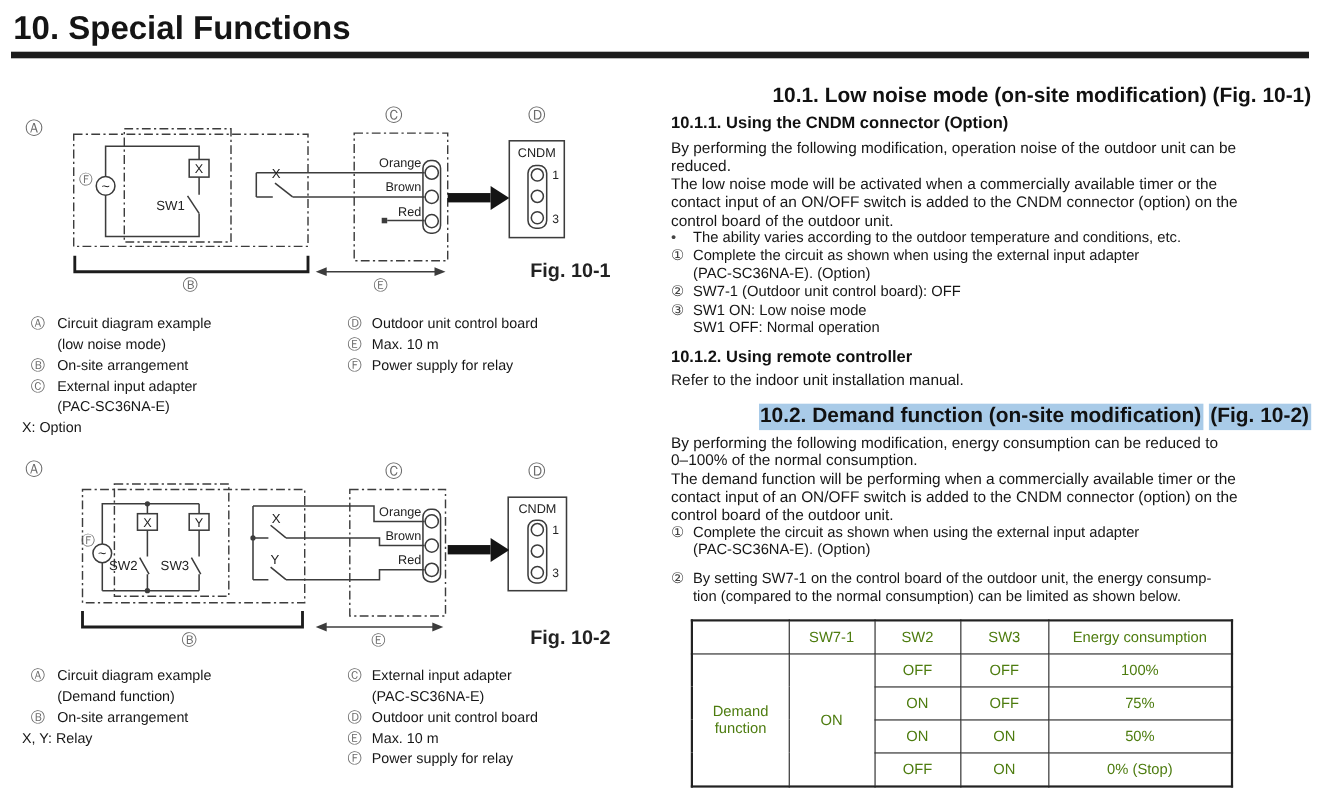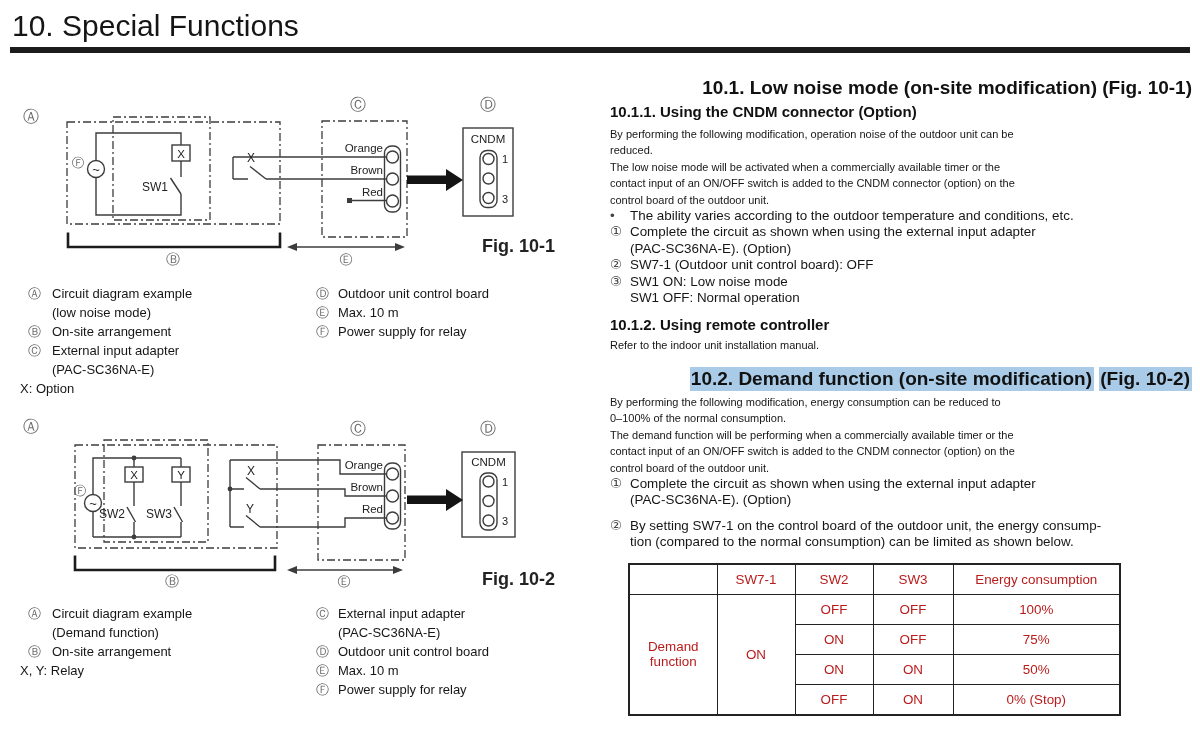--- a/index.html
+++ b/index.html
@@ -2,55 +2,55 @@
 <html><head>
 <meta charset="utf-8">
 <style>
   html,body{margin:0;padding:0;}
   body{
     width:1200px;height:732px;position:relative;background:#ffffff;
     font-family:"Liberation Sans","DejaVu Sans",sans-serif;color:#1a1a1a;
     overflow:hidden;
   }
   
-  .page-title{position:absolute;left:12px;top:9px;font-size:30px;font-weight:normal;color:#151515;}
+  .page-title{position:absolute;left:12px;top:9px;font-size:30px;font-weight:bold;color:#151515;}
   .title-rule{position:absolute;left:10px;top:47px;width:1180px;height:6px;background:#1c1c1c;}
 
   
   .fig-svg{position:absolute;left:0;}
   svg text{font-family:"Liberation Sans","DejaVu Sans",sans-serif;fill:#222;}
   .circ{fill:#6b6b6b;}
 
   
   .legend{position:absolute;font-size:13px;line-height:19px;color:#161616;}
   .legend-item{display:flex;align-items:flex-start;}
   .legend-marker{width:32px;padding-left:8px;box-sizing:border-box;color:#6b6b6b;font-size:13px;flex:0 0 auto;}
   .legend-marker.narrow{width:26px;padding-left:4px;}
   .legend-text{white-space:pre-line;}
   .legend-plain{margin-top:0px;}
 
   
   .rightcol{position:absolute;left:610px;top:77px;width:582px;}
   .h2{font-size:19px;line-height:22px;font-weight:bold;color:#111;text-align:right;}
   .h3{font-size:15px;line-height:19px;font-weight:bold;color:#111;margin:3px 0 5px 0;}
   .h3b{margin-top:9px;margin-bottom:3px;}
-  .para{font-size:11px;line-height:16.4px;white-space:pre-line;text-align:left;color:#161616;}
+  .para{font-size:14px;line-height:16.4px;white-space:pre-line;text-align:left;color:#161616;}
   .li{display:flex;align-items:flex-start;font-size:13.4px;line-height:16.4px;color:#161616;}
   .li .marker{width:20px;flex:0 0 auto;color:#444;}
   .li .body{white-space:pre-line;flex:1 1 auto;}
   .h2-wrap{margin-top:13px;line-height:24px;padding-left:36px;}
   .hl{background:#a9cbe8;padding:1px 2px 2px 1px;}
   .mt3{margin-top:3px;}
   .mt9{margin-top:9px;}
 
   
   table.demand{border-collapse:collapse;margin:12px 0 0 18px;table-layout:fixed;}
   table.demand td,table.demand th{
     border:1.6px solid #222;font-size:13.4px;font-weight:normal;
-    text-align:center;vertical-align:middle;height:29px;padding:0 4px;color:#b91c1c;
+    text-align:center;vertical-align:middle;height:29px;padding:0 4px;color:#4d7c0f;
   }
   table.demand{border:2.2px solid #222;}
 </style>
 </head>
 <body>
 
 <div class="page-title">10. Special Functions</div>
 <div class="title-rule"></div>
 
 <svg class="fig-svg" style="top:85px;" width="580" height="185" viewBox="0 85 580 185">

